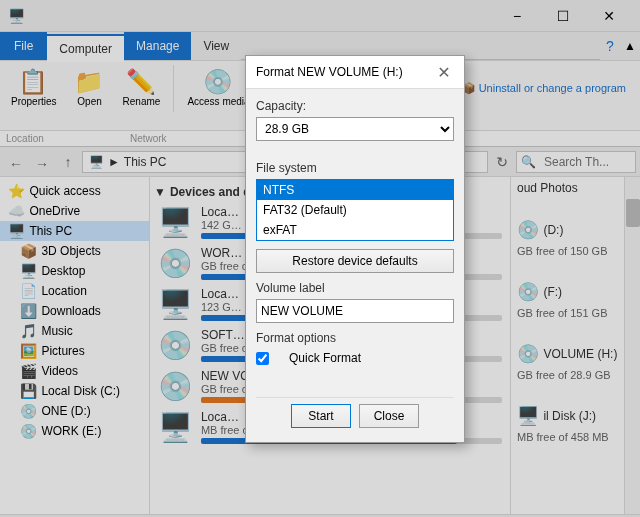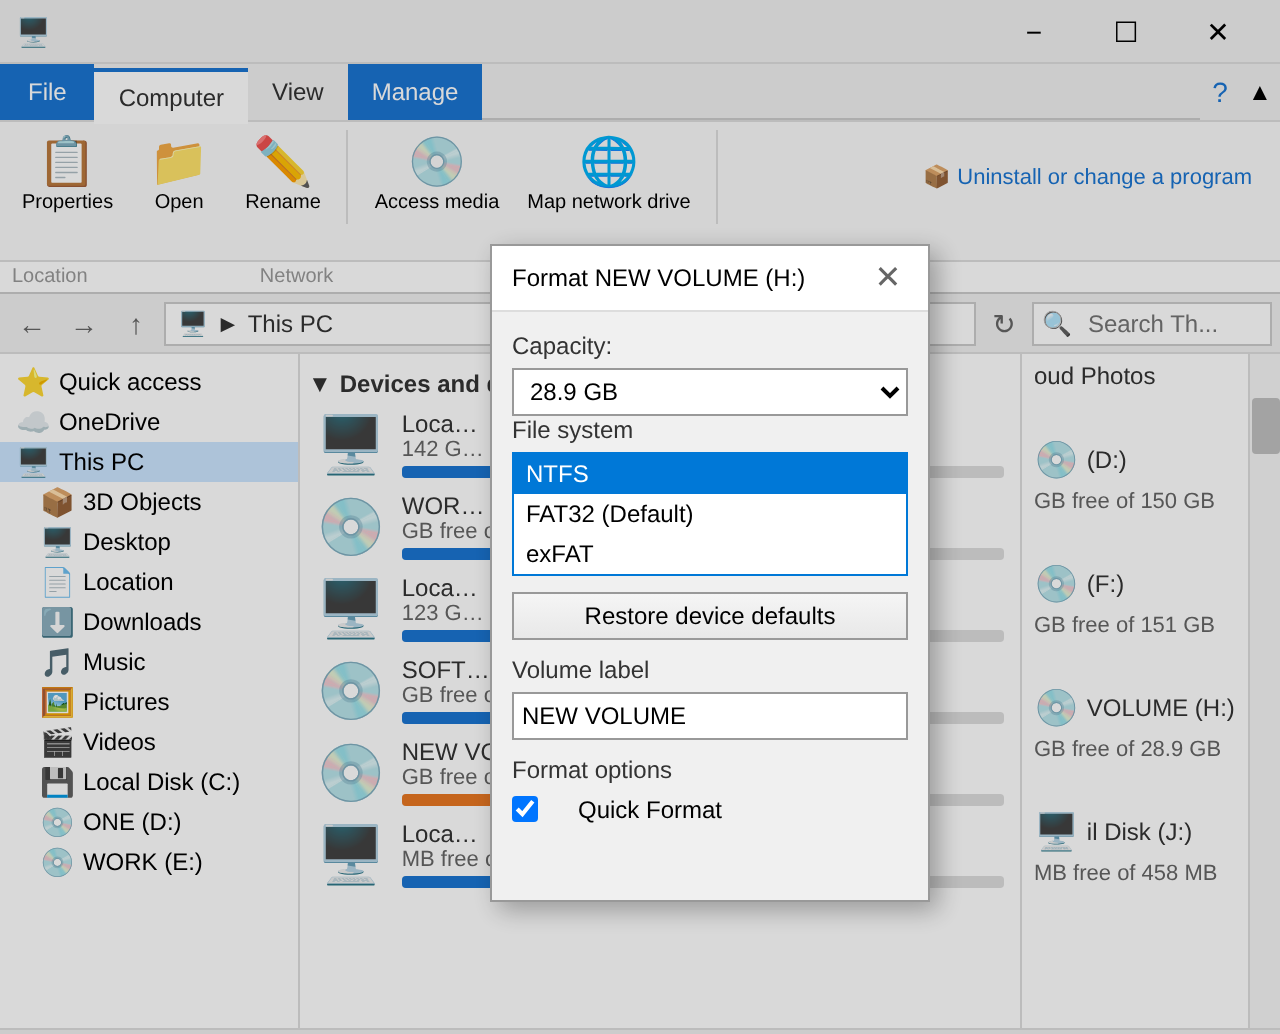--- a/index.html
+++ b/index.html
@@ -98,40 +98,40 @@
     .device-detail { font-size: 11px; color: #666; white-space: nowrap; overflow: hidden; text-overflow: ellipsis; }
     .progress-bar { height: 6px; background: #ddd; border-radius: 2px; margin-top: 2px; }
     .progress-fill { height: 100%; border-radius: 2px; }
     .progress-blue { background: #1a75d2; }
     .progress-orange { background: #e87722; }
 
     
     .modal-overlay {
       position: fixed; top: 0; left: 0; width: 640px; height: 517px;
       background: rgba(0,0,0,0.15); z-index: 100;
-      display: flex; align-items: center; justify-content: center;
+      display: flex; align-items: flex-start; justify-content: center;
     }
     .modal {
       background: #f0f0f0; border: 1px solid #999; box-shadow: 4px 4px 12px rgba(0,0,0,0.3);
       width: 220px; margin-top: 55px; margin-left: 70px;
       font-size: 12px;
     }
     .modal-title {
       background: #fff; padding: 6px 10px;
       display: flex; align-items: center; justify-content: space-between;
       border-bottom: 1px solid #ddd; font-size: 12px; font-weight: normal;
     }
     .modal-close {
       width: 20px; height: 20px; border: none; background: transparent;
       cursor: pointer; font-size: 16px; display: flex; align-items: center; justify-content: center;
       color: #666;
     }
     .modal-body { padding: 10px; }
     .modal-label { font-size: 12px; color: #333; margin-bottom: 4px; }
-    .modal-select-wrapper { position: relative; margin-bottom: 0; }
+    .modal-select-wrapper { position: relative; margin-bottom: 20px; }
     .modal-select-wrapper select {
       width: 100%; height: 24px; border: 1px solid #999; background: white;
       padding: 0 4px; font-size: 12px; cursor: pointer;
     }
 
     .modal-input {
       width: 100%; height: 24px; border: 1px solid #999; background: white;
       padding: 0 4px; font-size: 12px;
     }
     .modal-section { font-size: 12px; color: #333; margin-bottom: 6px; }
@@ -167,22 +167,22 @@
     <button class="title-btn">−</button>
     <button class="title-btn">☐</button>
     <button class="title-btn close">✕</button>
   </div>
 </div>
 
 <div class="ribbon">
   <div class="ribbon-tabs">
     <button class="ribbon-tab file-tab">File</button>
     <button class="ribbon-tab active">Computer</button>
+    <button class="ribbon-tab manage-tab">Manage</button>
     <button class="ribbon-tab">View</button>
-    <button class="ribbon-tab manage-tab">Manage</button>
     <div style="flex:1; background:#f0f0f0; border-bottom: 1px solid #ccc;"></div>
     <button style="width:20px;height:28px;border:none;background:transparent;color:#1a75d2;font-size:14px;cursor:pointer;">?</button>
     <button style="width:20px;height:28px;border:none;background:transparent;font-size:12px;cursor:pointer;">▲</button>
   </div>
 
   <div class="ribbon-body">
 
     <div style="position:relative; flex:1; display:flex; align-items:center;">
       <div style="display:flex; flex-direction:column; align-items:center; margin-right:8px;">
         <div class="ribbon-btn">
@@ -440,15 +440,19 @@
       <div class="modal-section">Format options</div>
       <div class="modal-checkbox">
         <input type="checkbox" id="qf" checked="" style="">
         <label for="qf">Quick Format</label>
       </div>
 
       
       <div style="height:20px;"></div>
 
       
+      <div class="modal-btn-row">
+        <button class="modal-btn default">Start</button>
+        <button class="modal-btn">Close</button>
+      </div>
     </div>
   </div>
 </div>
 
 </body></html>

